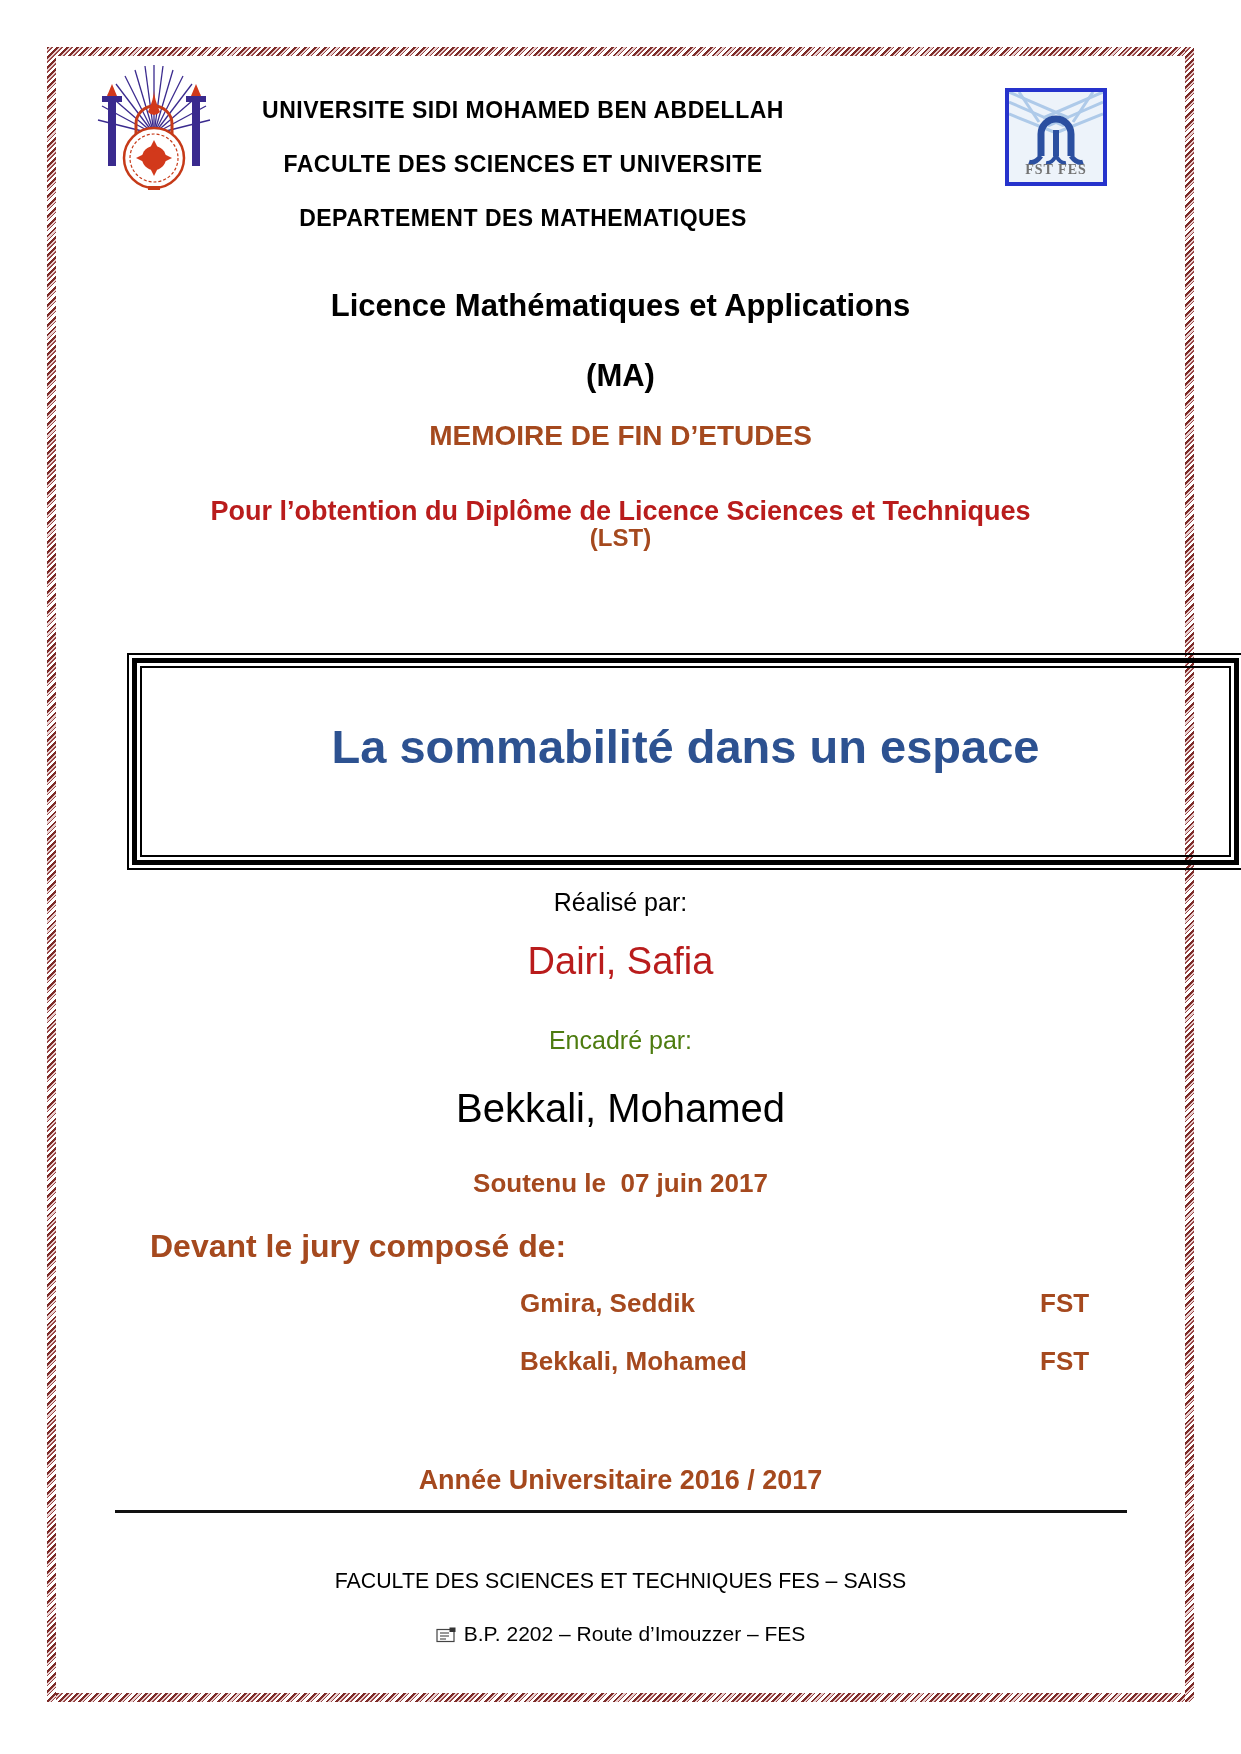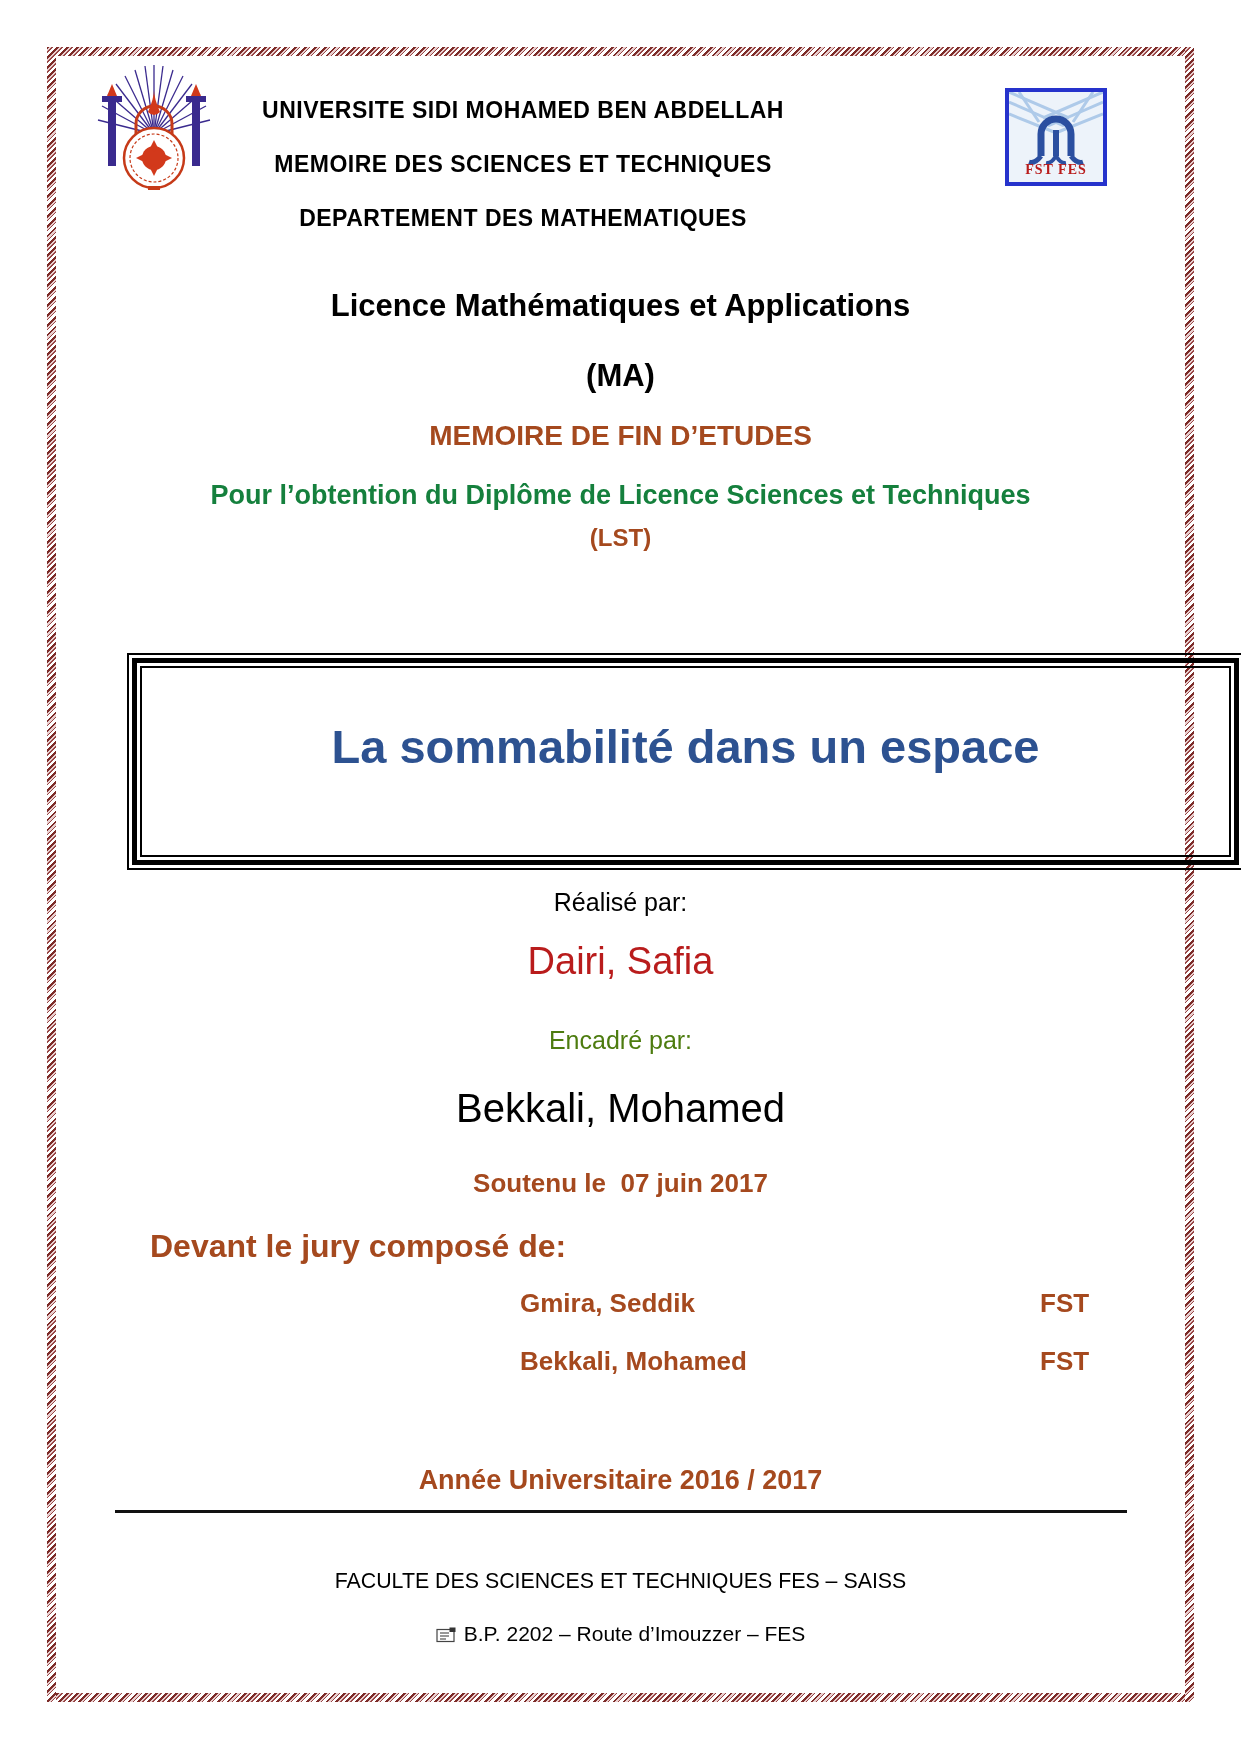--- a/index.html
+++ b/index.html
@@ -30,21 +30,21 @@
   
   .emblem{left:88px;top:62px;width:132px;height:148px;}
   .fst-logo{
     left:1005px;top:88px;width:102px;height:98px;
     border:4px solid #2633cc;background:#edf3fa;
     box-sizing:border-box;position:absolute;
   }
   .fst-logo-text{
     position:absolute;left:0;right:0;bottom:4px;text-align:center;
     font-family:"Liberation Serif", serif;font-weight:bold;
-    font-size:14px;color:#b91c1c;letter-spacing:1px;
+    font-size:14px;color:#737373;letter-spacing:1px;
   }
   .header-text{
     left:228px;top:97px;width:590px;
     display:flex;flex-direction:column;row-gap:27px;
     text-align:center;
     font-family:Liberation Sans, sans-serif;
     font-weight:bold;font-size:23px;color:#000;
     letter-spacing:0.5px;white-space:nowrap;
   }
 
@@ -171,28 +171,28 @@
         <path d="M62 64 q6 8 12 6" stroke-width="5"></path>
         <path d="M47 64 q-5 8 -10 7" stroke-width="4"></path>
         <path d="M47 64 q5 8 10 7" stroke-width="4"></path>
       </g>
     </svg>
     <div class="fst-logo-text">FST FES</div>
   </div>
 
   <div class="abs header-text">
     <div>UNIVERSITE SIDI MOHAMED BEN ABDELLAH</div>
-    <div>MEMOIRE DES SCIENCES ET TECHNIQUES</div>
+    <div>FACULTE DES SCIENCES ET UNIVERSITE</div>
     <div>DEPARTEMENT DES MATHEMATIQUES</div>
   </div>
 
   <div class="abs centered line-licence">Licence Mathématiques et Applications</div>
   <div class="abs centered line-ma">(MA)</div>
   <div class="abs centered line-memoire accent" style="color: rgb(165, 73, 30);">MEMOIRE DE FIN D’ETUDES</div>
-  <div class="abs centered line-pour accent" style="color: #15803d;">Pour l’obtention du Diplôme de Licence Sciences et Techniques</div>
+  <div class="abs centered line-pour accent" style="color: #b91c1c; margin-top: 16px;">Pour l’obtention du Diplôme de Licence Sciences et Techniques</div>
   <div class="abs centered line-lst accent" style="color: rgb(165, 73, 30);">(LST)</div>
 
   <div class="title-box">
     <div class="title-box-mid">
       <div class="title-box-inner">
         <span class="thesis-title blue" style="color: rgb(45, 82, 145);">La sommabilité dans un espace</span>
       </div>
     </div>
   </div>
 

